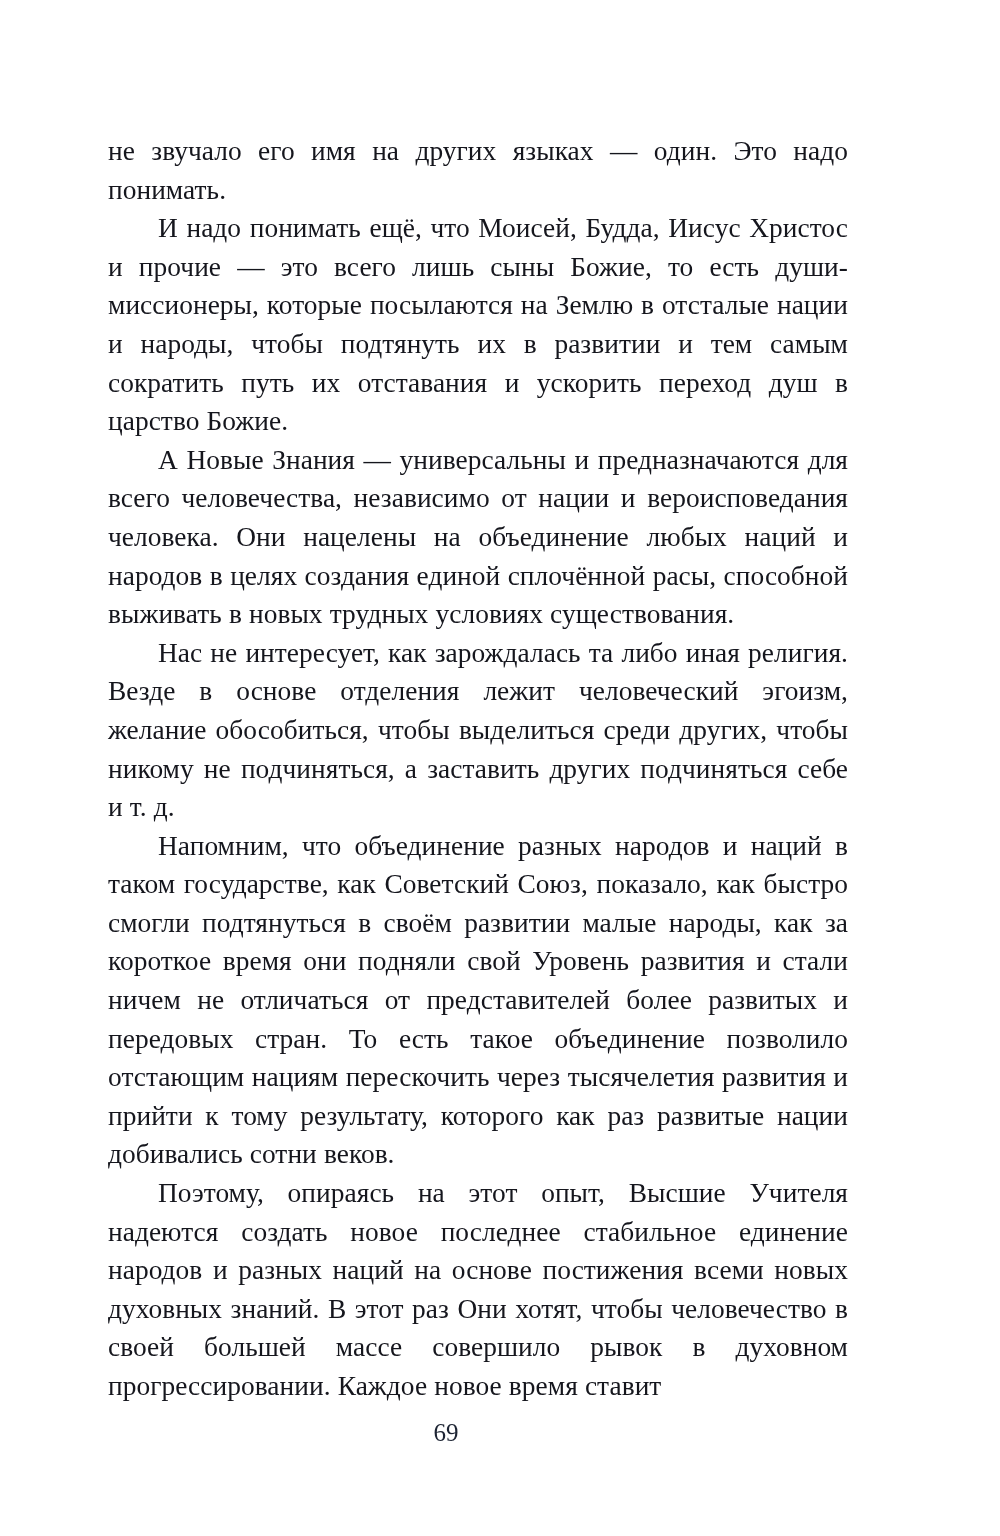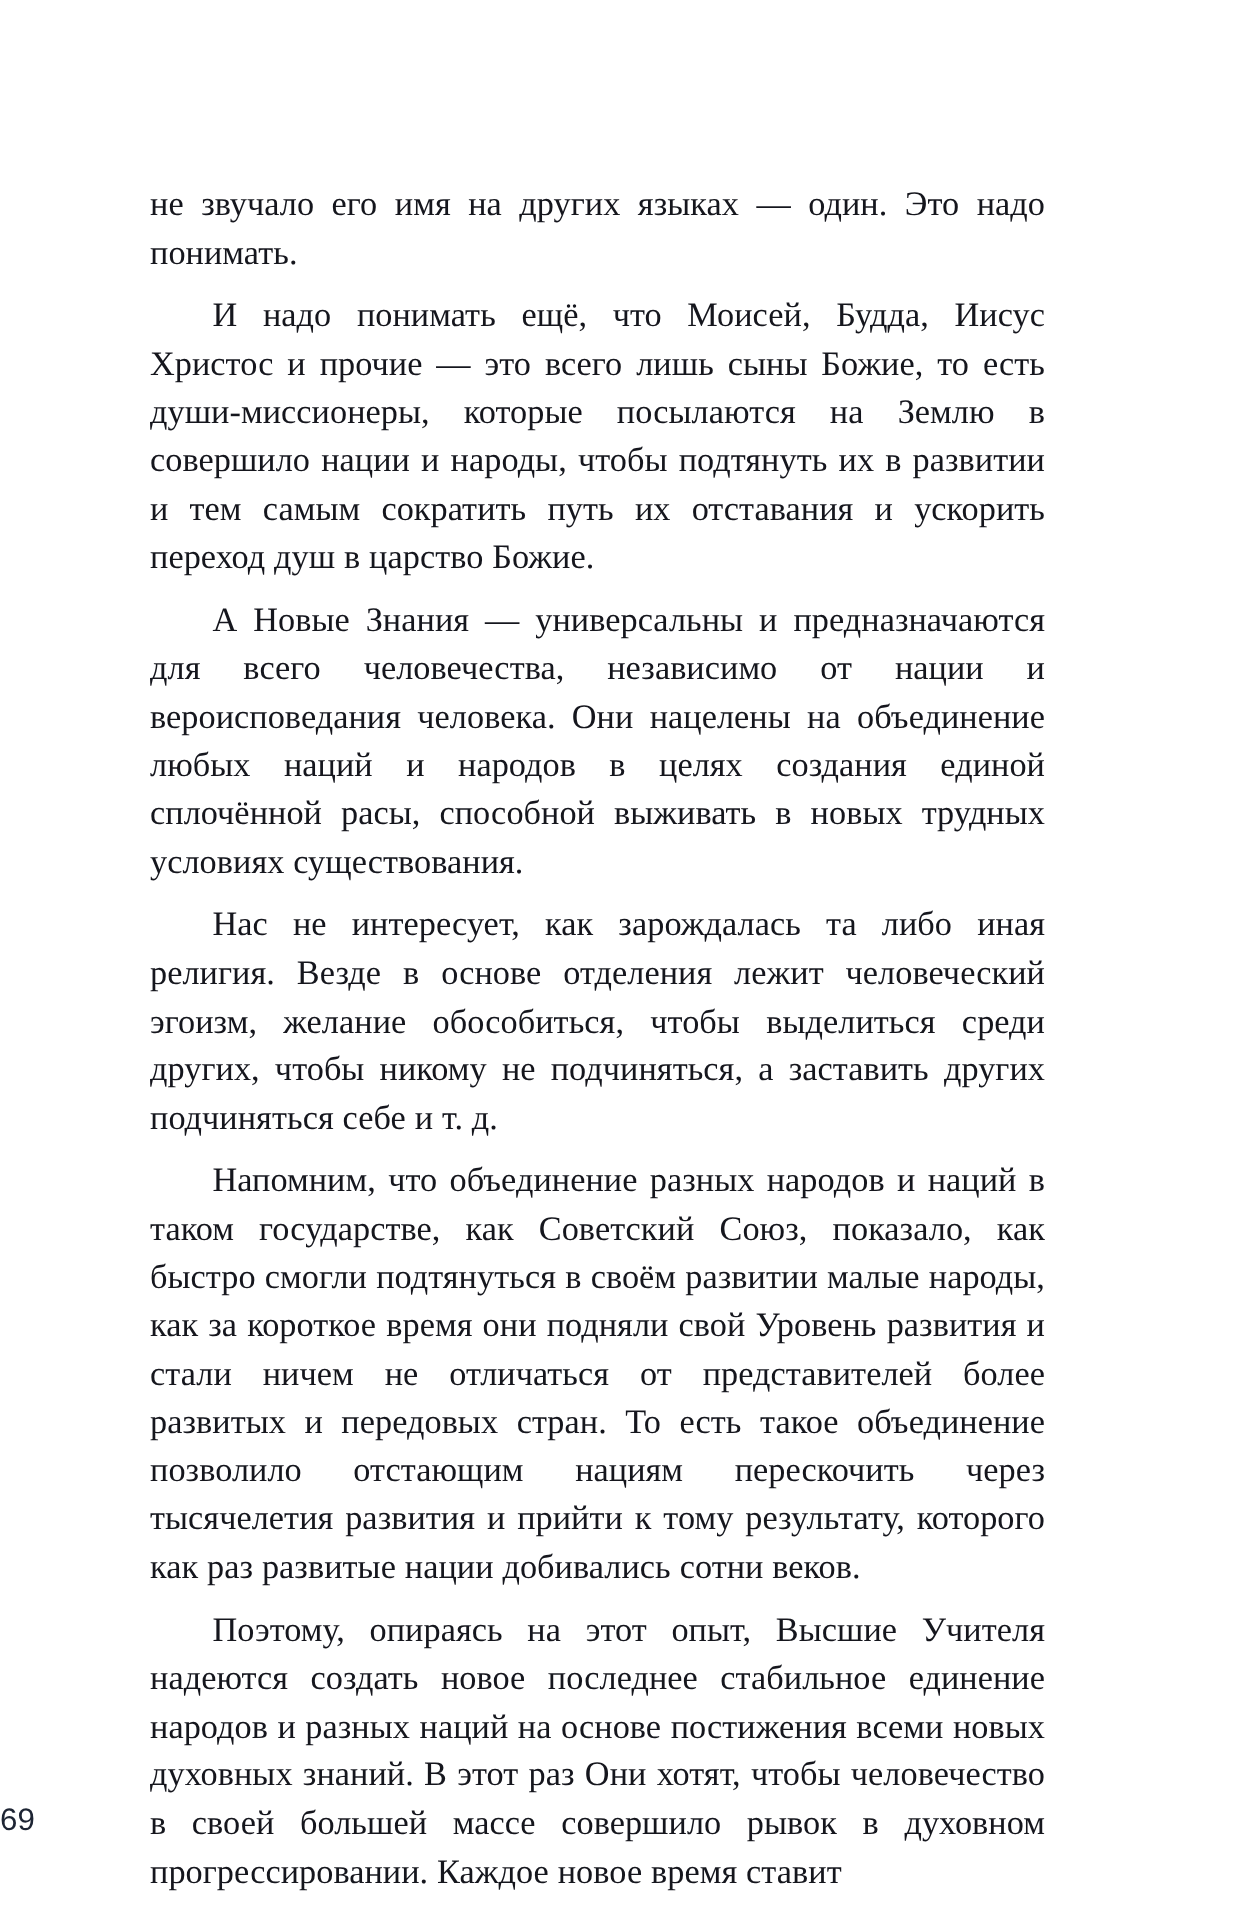--- a/index.html
+++ b/index.html
@@ -22,21 +22,21 @@
     background: #ffffff;
     box-sizing: border-box;
   }
   .text-block {
     position: absolute;
     left: 108px;
     top: 132px;
     width: 740px;
   }
   .para {
-    margin: 12px;
+    margin: 0;
     text-align: justify;
     text-justify: inter-word;
     font-size: 27.4px;
     line-height: 38.6px;
     letter-spacing: 0.05px;
     word-spacing: 0.2px;
     text-indent: 50px;
     hyphens: manual;
     -webkit-hyphens: manual;
   }
@@ -46,36 +46,35 @@
   
   .para:last-child {
     margin-bottom: 0;
     font-family: Liberation Serif, serif;
   }
   .page-number {
     position: absolute;
     left: 0;
     top: 1418px;
     width: 892px;
-    text-align: left;
+    text-align: center;
     font-size: 25px;
     line-height: 30px;
     color: #1d2433;
-    font-family: Liberation Sans, sans-serif;
-    margin-top: 23px;
+    font-family: Liberation Serif, serif;
   }
 </style>
 </head>
 <body>
 
 <div class="page">
 
   <div class="text-block">
     <p class="para no-indent">не звучало его имя на других языках — один. Это надо понимать.</p>
-    <p class="para">И надо понимать ещё, что Моисей, Будда, Иисус Христос и прочие — это всего лишь сыны Божие, то есть души-миссионеры, которые посылаются на Землю в совершило нации и народы, чтобы подтянуть их в развитии и тем самым сократить путь их отставания и ускорить переход душ в царство Божие.</p>
+    <p class="para">И надо понимать ещё, что Моисей, Будда, Иисус Христос и прочие — это всего лишь сыны Божие, то есть души-миссионеры, которые посылаются на Землю в отсталые нации и народы, чтобы подтянуть их в развитии и тем самым сократить путь их отставания и ускорить переход душ в царство Божие.</p>
     <p class="para">А Новые Знания — универсальны и предназначаются для всего человечества, независимо от нации и вероисповедания человека. Они нацелены на объединение любых наций и народов в целях создания единой сплочённой расы, способной выживать в новых трудных условиях существования.</p>
     <p class="para">Нас не интересует, как зарождалась та либо иная религия. Везде в основе отделения лежит человеческий эгоизм, желание обособиться, чтобы выделиться среди других, чтобы никому не подчиняться, а заставить других подчиняться себе и т. д.</p>
     <p class="para">Напомним, что объединение разных народов и наций в таком государстве, как Советский Союз, показало, как быстро смогли подтянуться в своём развитии малые народы, как за короткое время они подняли свой Уровень развития и стали ничем не отличаться от представителей более развитых и передовых стран. То есть такое объединение позволило отстающим нациям перескочить через тысячелетия развития и прийти к тому результату, которого как раз развитые нации добивались сотни веков.</p>
     <p class="para">Поэтому, опираясь на этот опыт, Высшие Учителя надеются создать новое последнее стабильное единение народов и разных наций на основе постижения всеми новых духовных знаний. В этот раз Они хотят, чтобы человечество в своей большей массе совершило рывок в духовном прогрессировании. Каждое новое время ставит</p>
   </div>
 
   <div class="page-number">69</div>
 
 </div>
 

